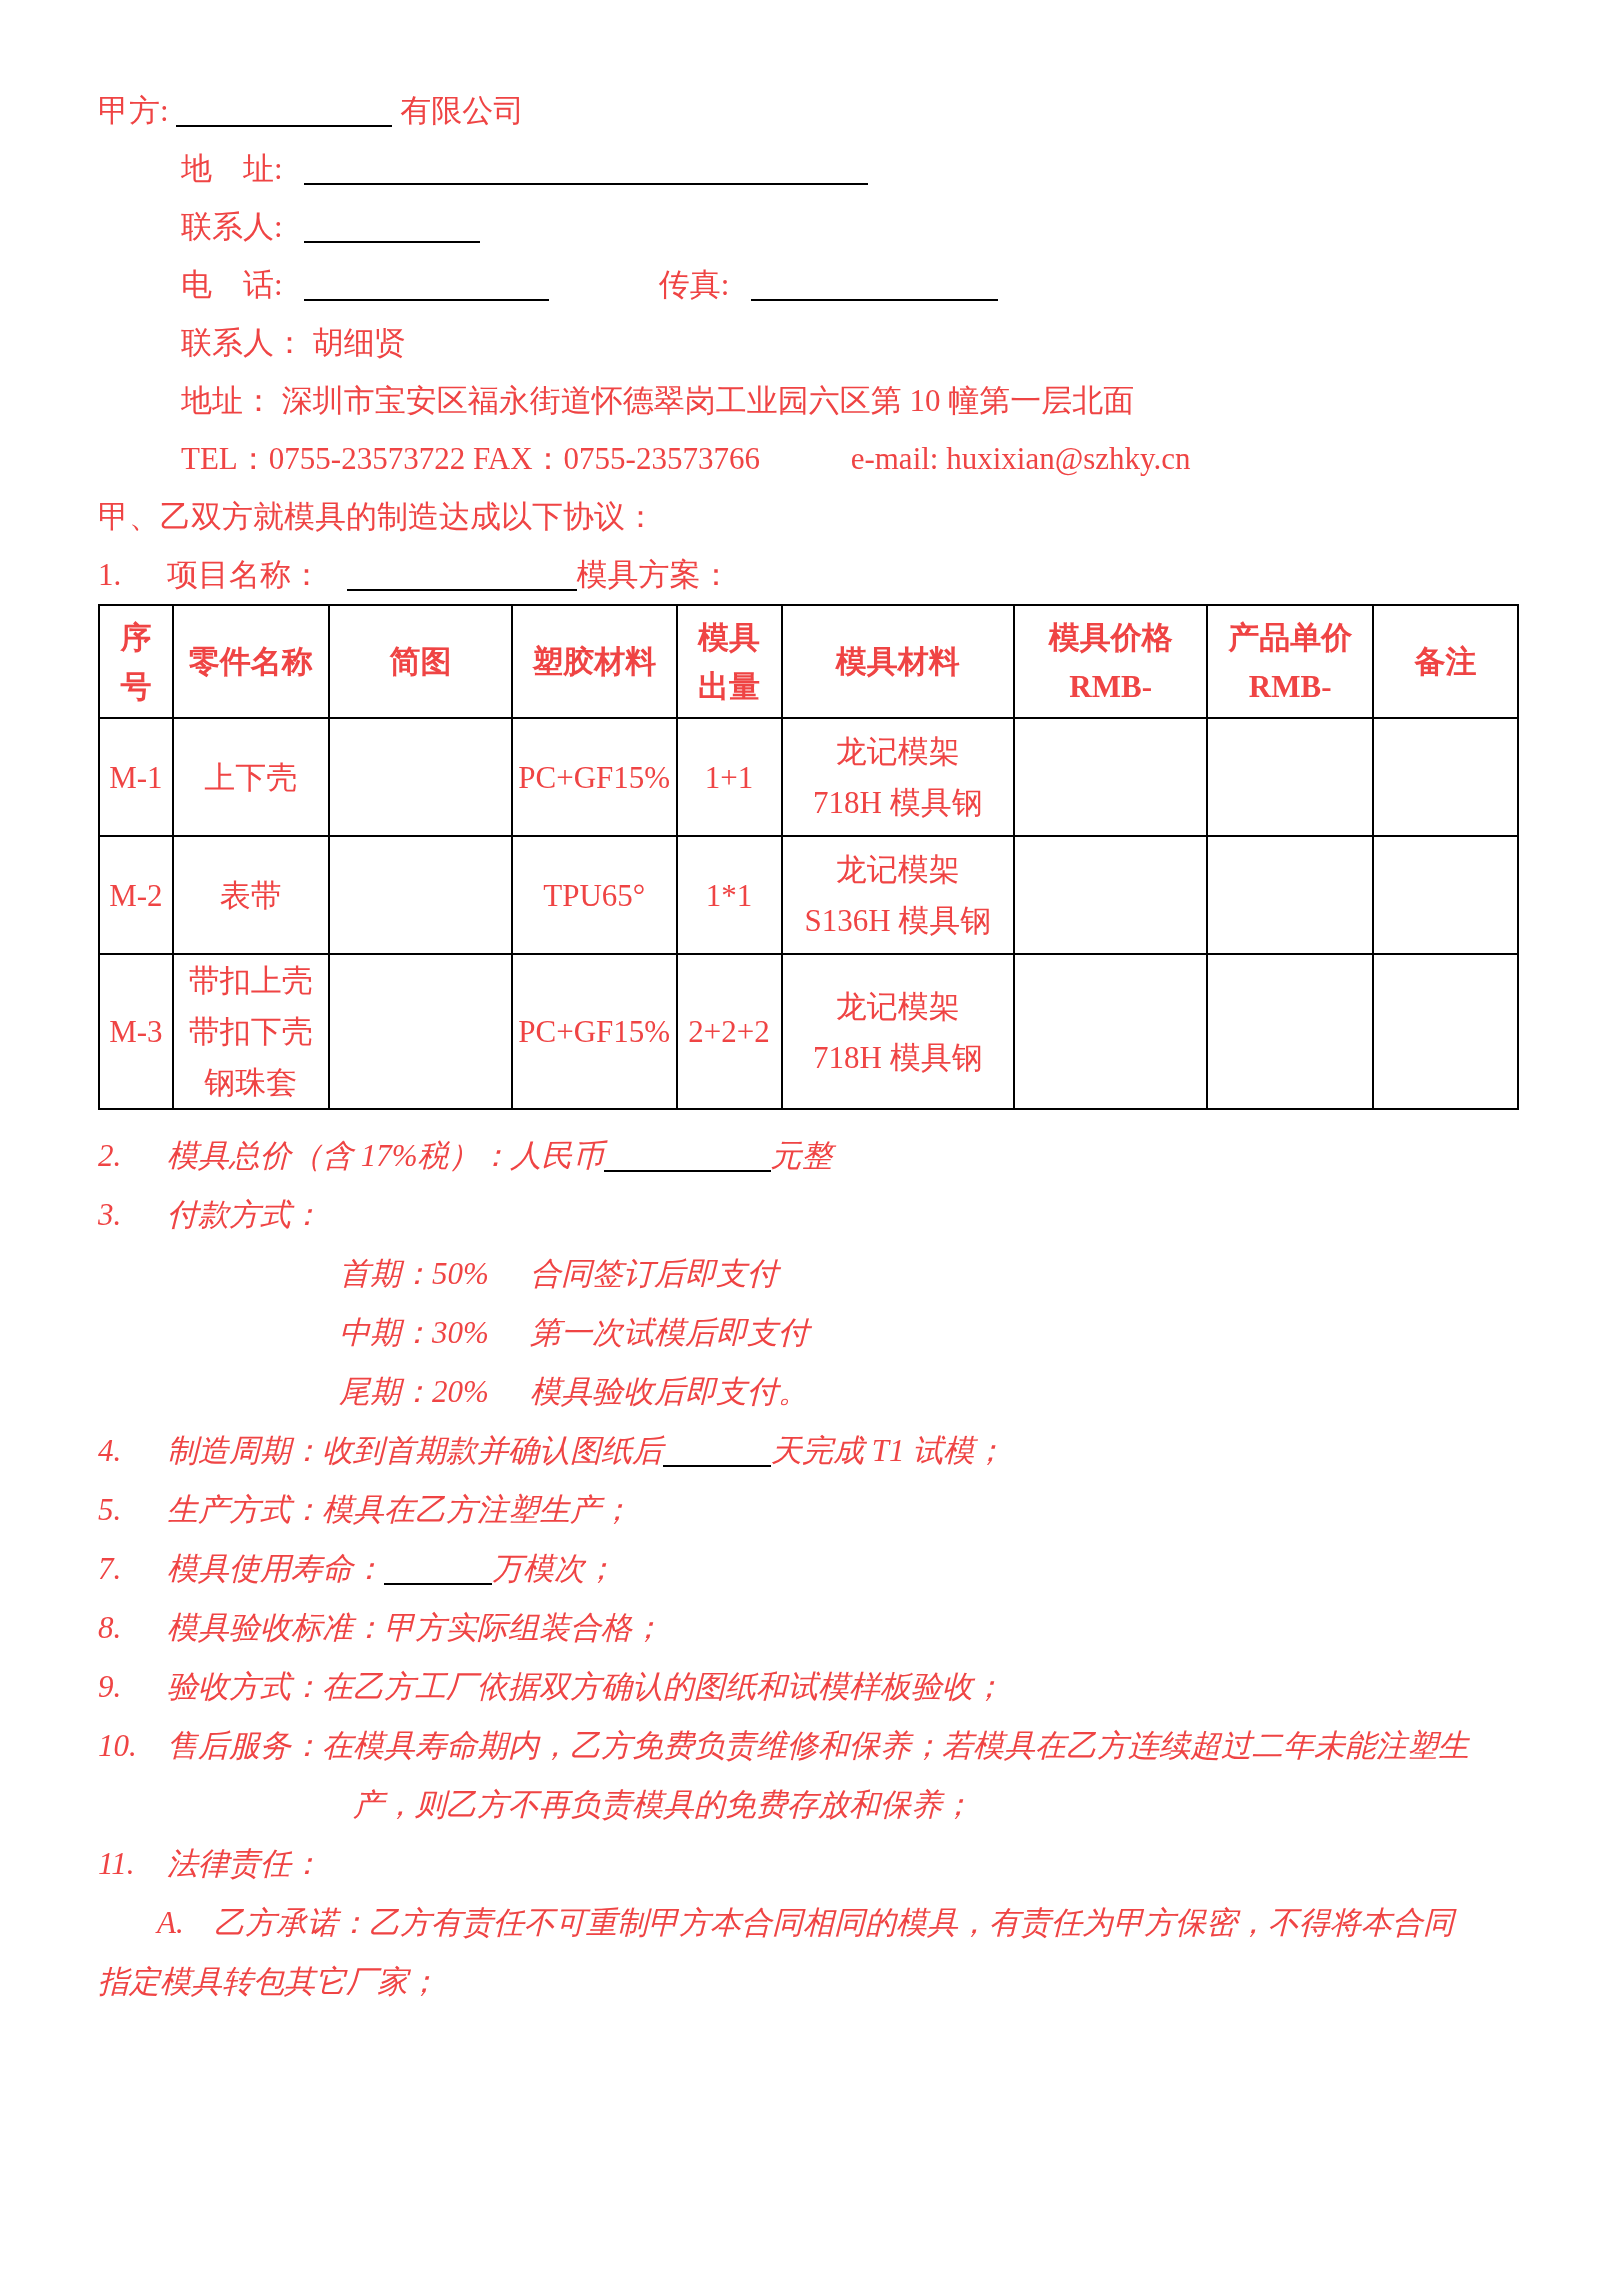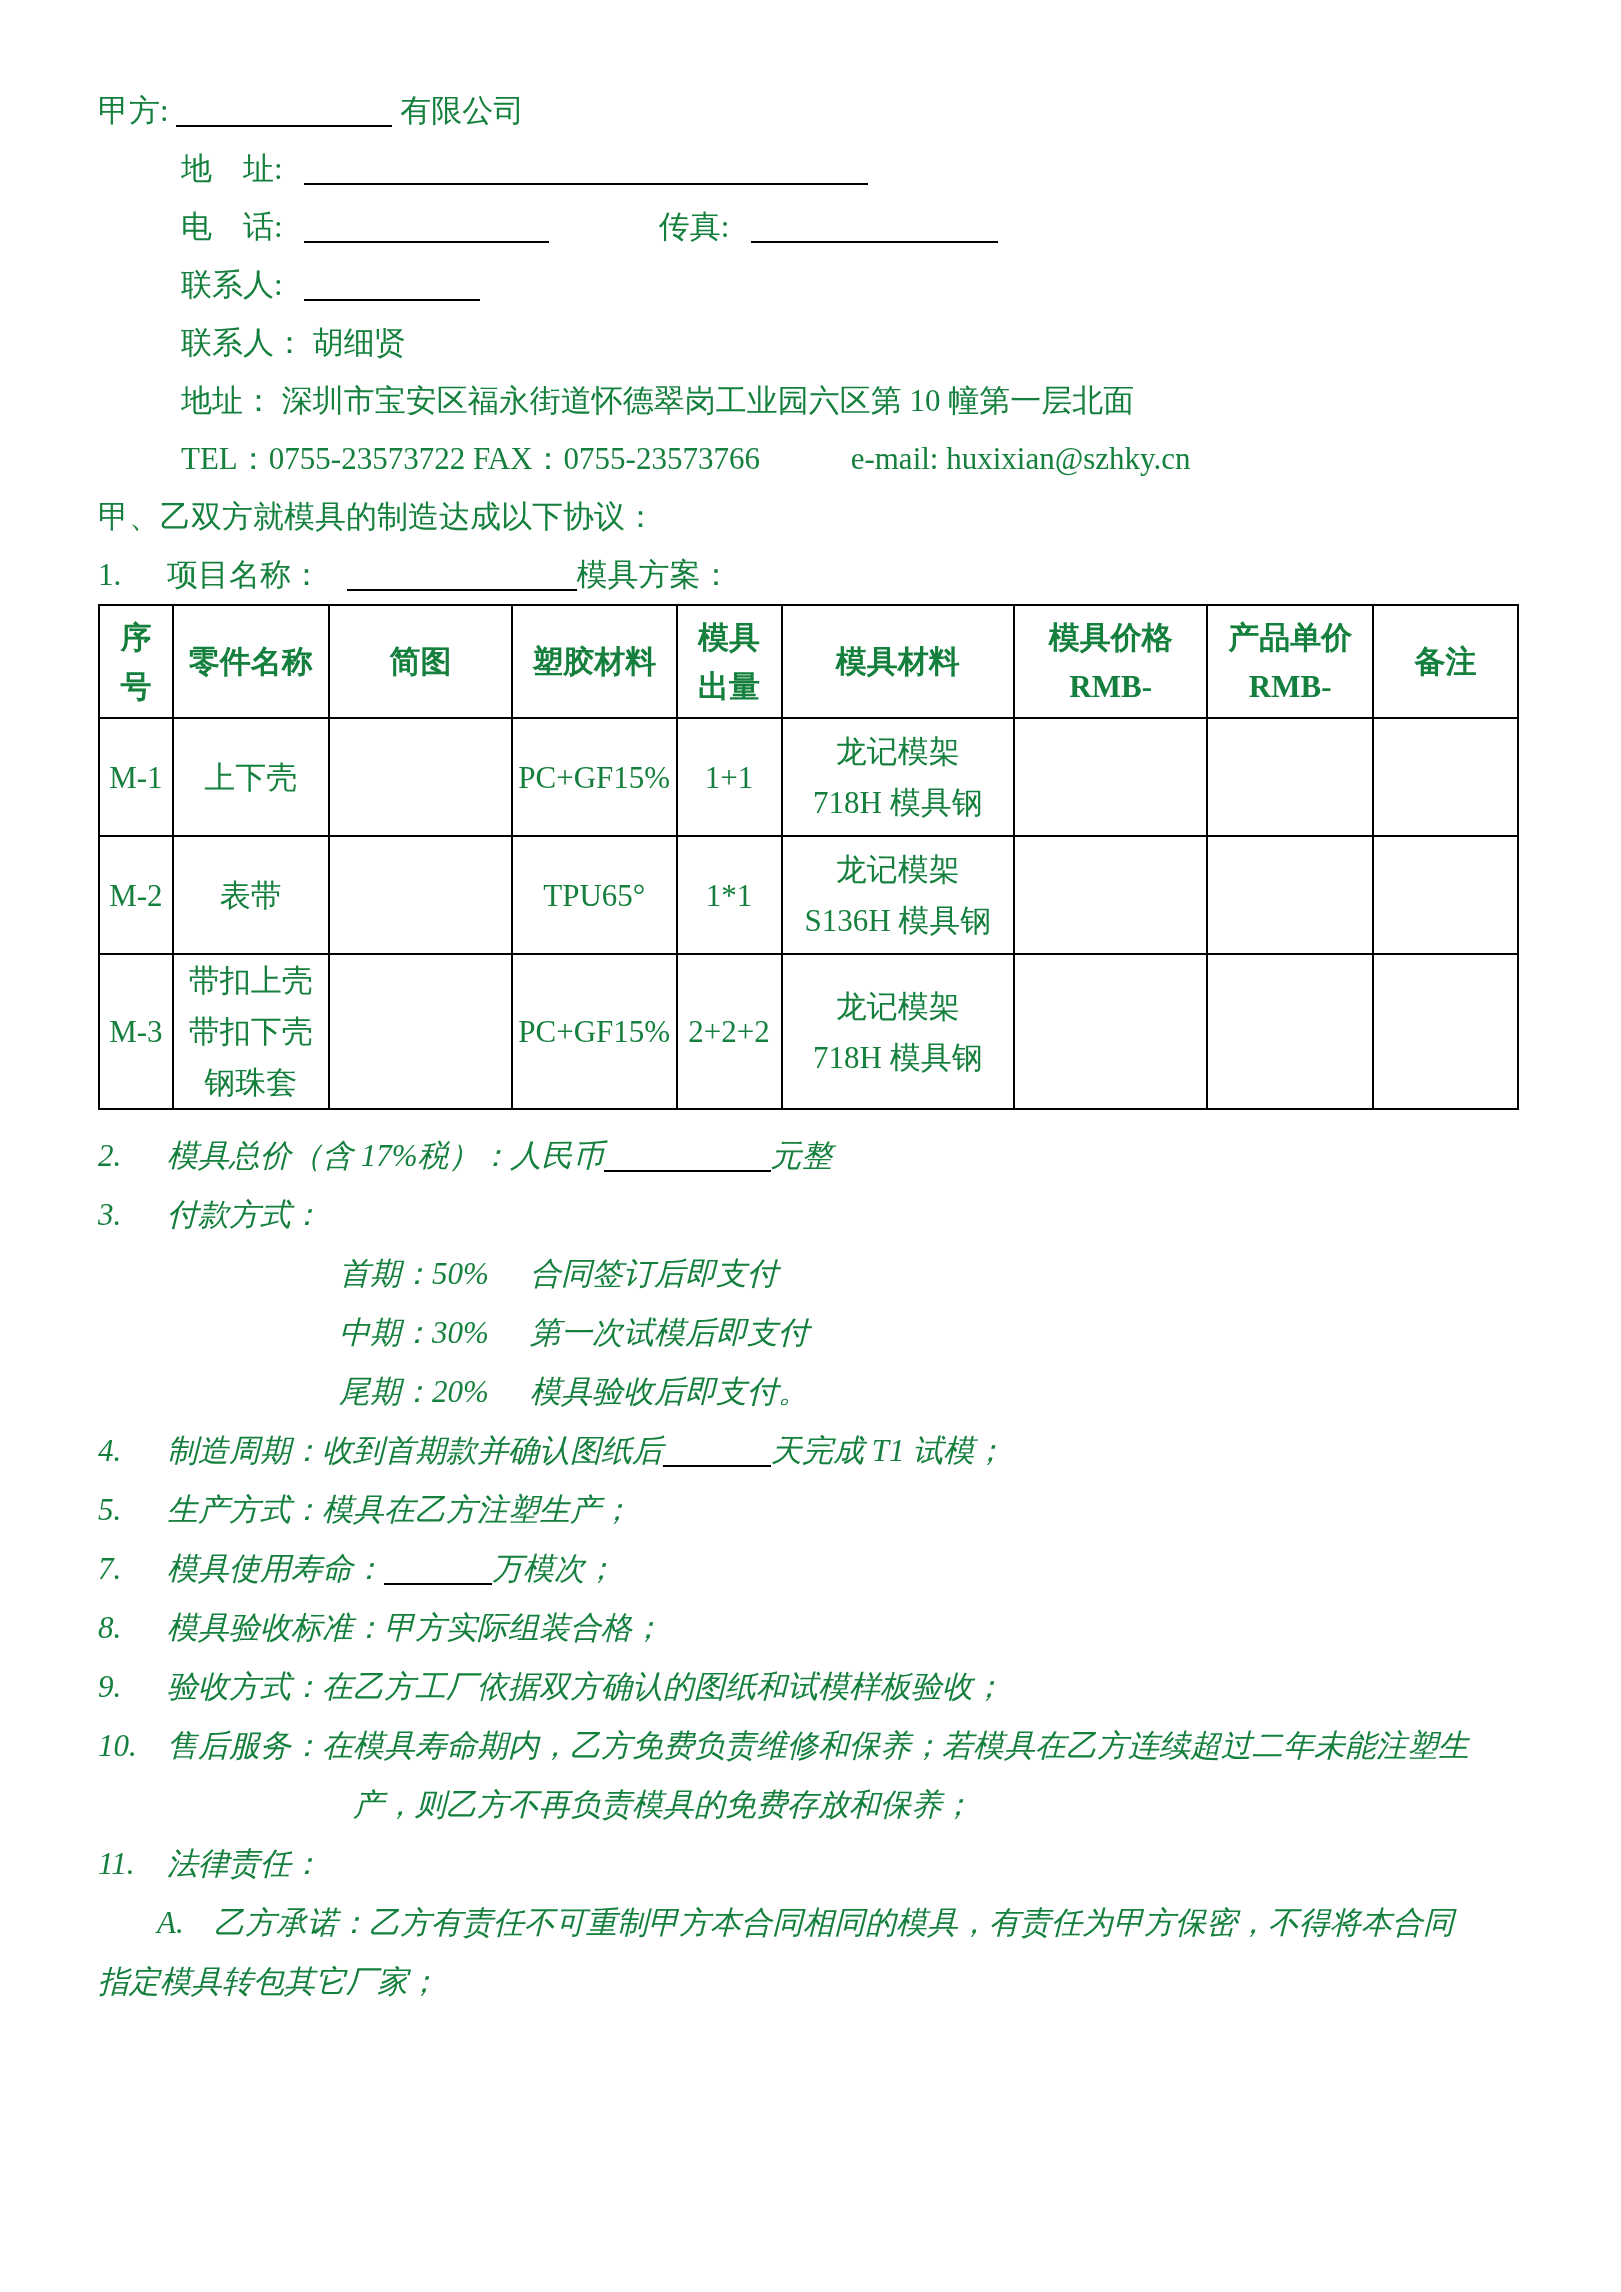--- a/index.html
+++ b/index.html
@@ -1,18 +1,18 @@
 <!DOCTYPE html>
 <html><head>
 <meta charset="utf-8">
 <style>
   * { box-sizing: border-box; }
   html,body { margin:0; padding:0; background:#ffffff; }
   .page {
-    width:1621px; height:2293px; background:#ffffff; color:#15803d;
+    width:1621px; height:2293px; background:#ffffff; color:#ef4444;
     font-family:"Liberation Serif","DejaVu Serif",serif;
     font-size:31px; padding:82px 102px 0 98px; overflow:hidden;
   }
   .ln { line-height:58px; white-space:nowrap; }
   .ind { padding-left:83px; }
   .blank { display:inline-block; border-bottom:2.9px solid #000; height:29px; vertical-align:-5.9px; }
   .w220{width:216px} .w575{width:564px} .w180{width:176px} .w250{width:245px}
   .w252{width:247px} .w235{width:230px; margin-left:24.5px;} .w170{width:167px} .w110{width:108px}
   .fax-label { margin-left:102px; }
   .email { margin-left:83px; }
@@ -44,28 +44,28 @@
   <div class="ln">
     <span>甲方:</span>
     <span class="blank w220"></span>
     <span>有限公司</span>
   </div>
   <div class="ln ind">
     <span>地　址:</span>
     <span class="blank w575" style="margin-left:13.7px"></span>
   </div>
   <div class="ln ind">
+    <span>联系人:</span>
+    <span class="blank w180" style="margin-left:13.7px"></span>
+  </div>
+  <div class="ln ind">
     <span>电　话:</span>
     <span class="blank w250" style="margin-left:13.7px"></span>
     <span class="fax-label">传真:</span>
     <span class="blank w252" style="margin-left:13.7px"></span>
-  </div>
-  <div class="ln ind">
-    <span>联系人:</span>
-    <span class="blank w180" style="margin-left:13.7px"></span>
   </div>
 
   <div class="ln ind">
     <span>联系人：</span>
     <span>胡细贤</span>
   </div>
   <div class="ln ind">
     <span>地址：</span>
     <span>深圳市宝安区福永街道怀德翠岗工业园六区第 10 幢第一层北面</span>
   </div>

